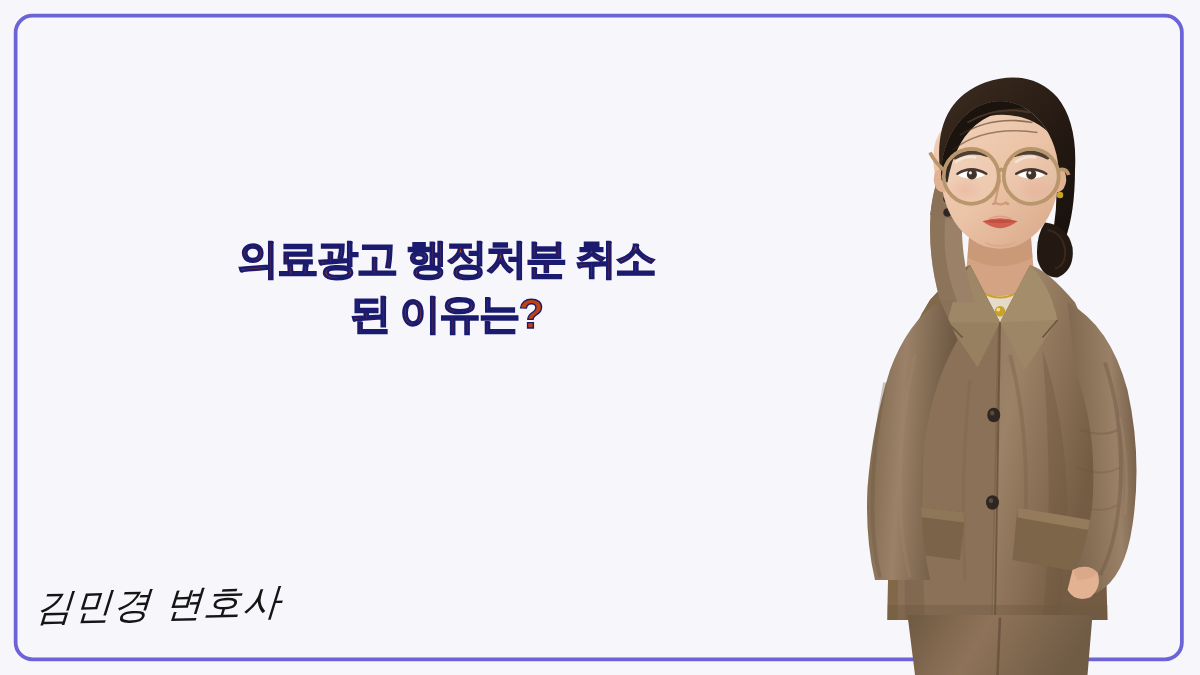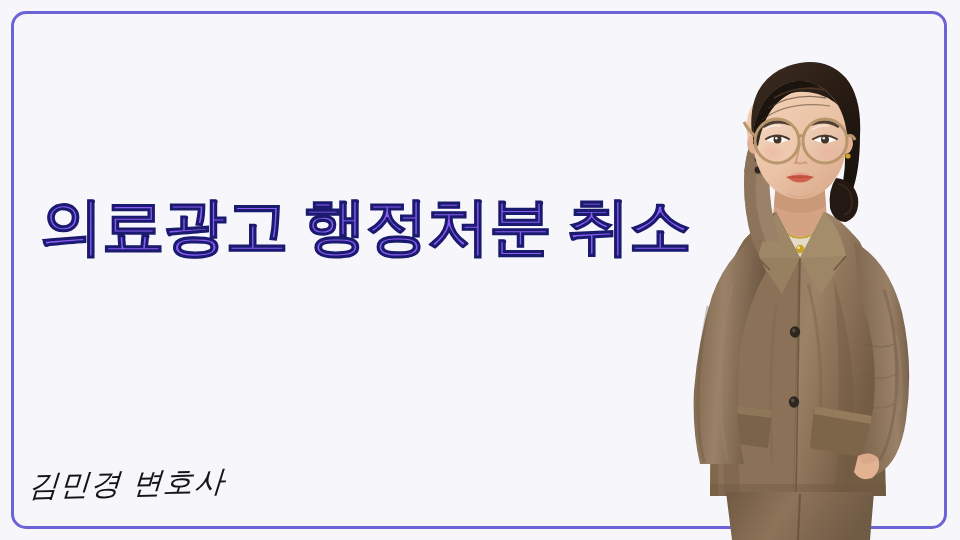--- a/index.html
+++ b/index.html
@@ -35,24 +35,24 @@
   }
 
   
   #headline {
     position: absolute;
     left: 40px;
     top: 185px;
     width: 634px;
     z-index: 3;
     text-align: center;
-    color: #8b5cf6;
+    color: #c2410c;
     font-family: "Liberation Sans", "DejaVu Sans", sans-serif;
     font-weight: 700;
-    font-size: 63px;
+    font-size: 33px;
     line-height: 1.32;
     letter-spacing: -1.2px;
     -webkit-text-stroke: 1.1px #1a1a6e;
   }
   #headline .hl-line {
     display: block;
     white-space: nowrap;
   }
 
   
@@ -94,20 +94,21 @@
 </style>
 </head>
 <body>
 
 <div id="card">
 
   <div id="frame"></div>
 
   <div id="headline">
     <span class="hl-line">의료광고 행정처분 취소</span>
+    <span class="hl-line">된 이유는?</span>
   </div>
 
   <div id="caption">김민경 변호사</div>
 
   <div id="presenter">
     <span class="sr-only">김민경 변호사 - 안경을 고쳐 쓰는 포즈의 여성 변호사 사진</span>
     <svg viewBox="0 0 320 496" xmlns="http://www.w3.org/2000/svg" aria-hidden="true">
       <defs>
         <linearGradient id="gSuit" x1="0" y1="0" x2="1" y2="0.35">
           <stop offset="0%" stop-color="#6E573F"></stop>

